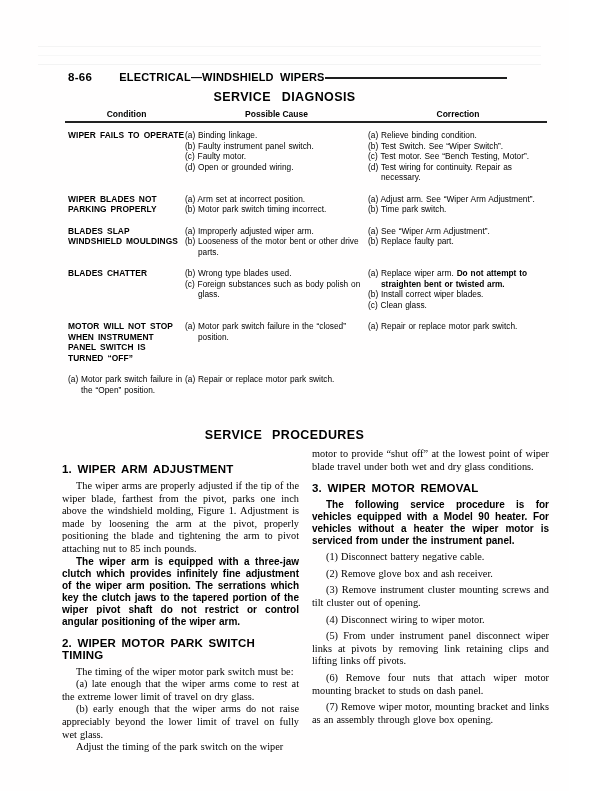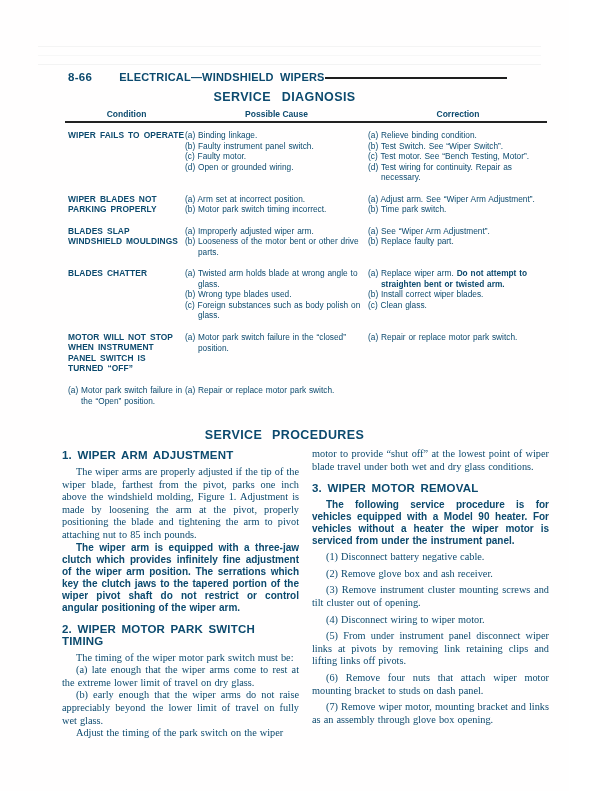--- a/index.html
+++ b/index.html
@@ -1,18 +1,18 @@
 <!DOCTYPE html>
 <html><head>
 <meta charset="utf-8">
 <style>
   html,body { margin:0; padding:0; background:#ffffff; }
   .page {
     position:relative; width:569px; height:791px; background:#fffefe;
-    color:#0c4a6e; overflow:hidden;
+    color:#000000; overflow:hidden;
     font-family:"Liberation Sans", sans-serif;
     text-decoration:underline;
   }
   .scan-artifact {
     position:absolute; left:38px; right:28px; top:46px; height:19px;
     background:
       linear-gradient(#f4f4f4,#f4f4f4) 0 0/100% 1px no-repeat,
       linear-gradient(#f7f7f7,#f7f7f7) 0 9px/100% 1px no-repeat,
       linear-gradient(#f3f3f3,#f3f3f3) 0 18px/100% 1px no-repeat;
   }
@@ -59,21 +59,21 @@
   }
   .proc-cols {
     position:absolute; top:448px; left:62px; width:488px;
     display:flex; gap:13px;
   }
   .proc-col { width:237px; }
   .proc-heading {
     font-size:11.5px; font-weight:bold; letter-spacing:.2px; word-spacing:2px;
     margin:9px 0 5px 0;
   }
-  .proc-col > .proc-heading:first-child { margin-top:1px; }
+  .proc-col > .proc-heading:first-child { margin-top:15px; }
   .para, .para-cont, .step {
     font-family:"Liberation Serif", serif;
     font-size:10.3px; line-height:12.6px; text-align:justify;
     margin:0; word-spacing:.5px;
   }
   .para { text-indent:14px; }
   .para-cont { text-indent:0; }
   .step { text-indent:14px; margin-top:4px; }
   .para-bold {
     font-family:"Liberation Sans", sans-serif;
@@ -136,21 +136,20 @@
           <p>(b) Looseness of the motor bent or other drive parts.</p>
         </div>
         <div class="cell">
           <p>(a) See “Wiper Arm Adjustment”.</p>
           <p>(b) Replace faulty part.</p>
         </div>
       </div>
       <div class="diag-row">
         <div class="cond">BLADES CHATTER</div>
         <div class="cell">
-          <p>(a) Twisted arm holds blade at wrong angle to glass.</p>
           <p>(b) Wrong type blades used.</p>
           <p>(c) Foreign substances such as body polish on glass.</p>
         </div>
         <div class="cell">
           <p><span>(a) Replace wiper arm. </span><span class="seg-bold">Do not attempt to straighten bent or twisted arm.</span></p>
           <p>(b) Install correct wiper blades.</p>
           <p>(c) Clean glass.</p>
         </div>
       </div>
       <div class="diag-row">

